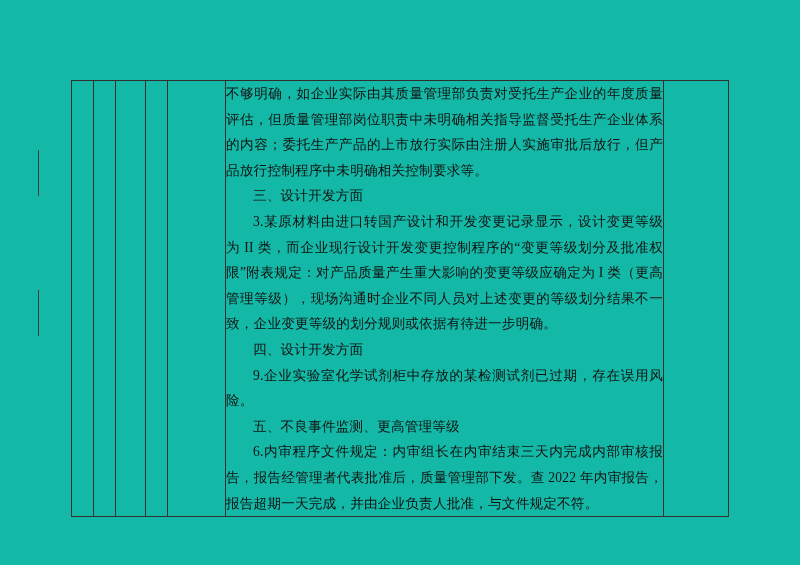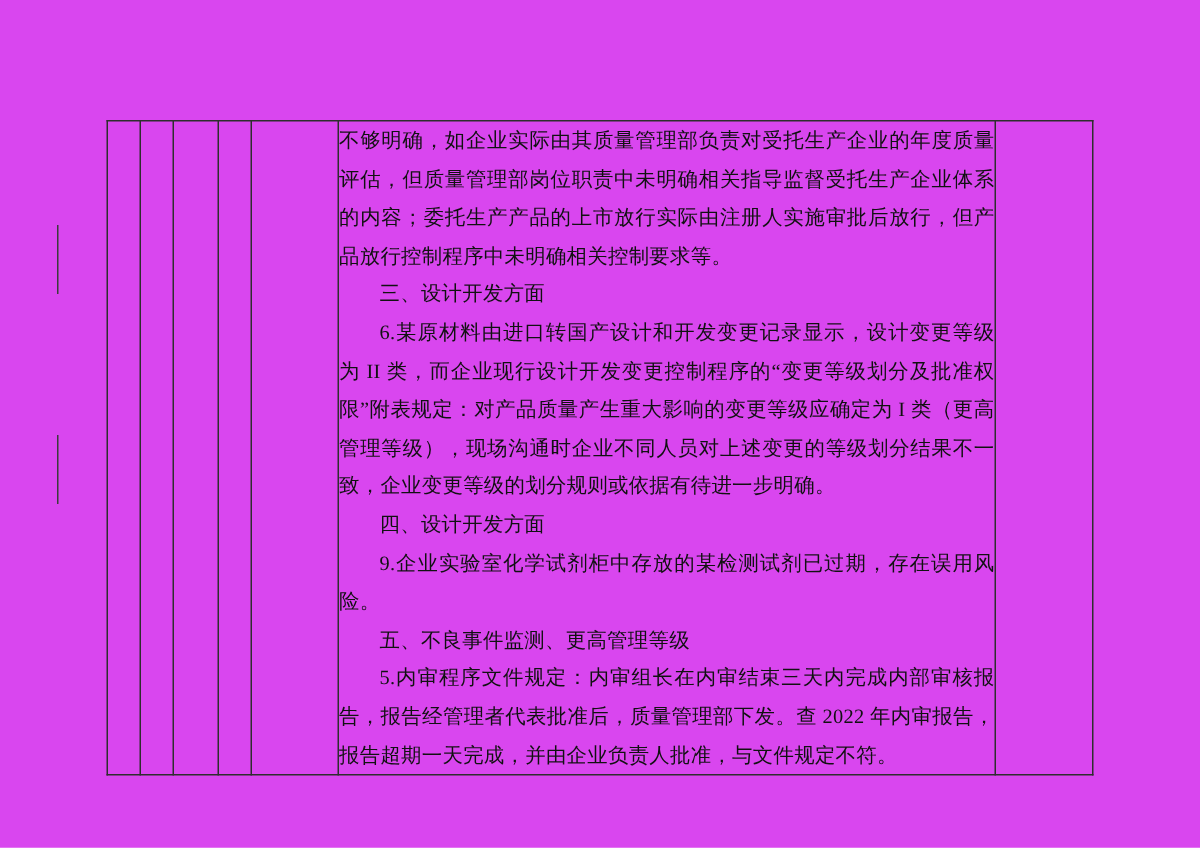--- a/index.html
+++ b/index.html
@@ -10,21 +10,21 @@
     width: 800px;
     height: 565px;
     background: #ffffff;
     font-family: "Liberation Serif", "DejaVu Serif", serif;
     overflow: hidden;
   }
   .page {
     position: relative;
     width: 800px;
     height: 565px;
-    background: #d946ef;
+    background: #14b8a6;
   }
   
   .margin-tick {
     position: absolute;
     width: 1px;
     background: #3b3b3b;
   }
   .tick-top {
     left: 38px;
     top: 150px;
@@ -100,24 +100,24 @@
     <tbody>
       <tr>
         <td class="cell-empty"></td>
         <td class="cell-empty"></td>
         <td class="cell-empty"></td>
         <td class="cell-empty"></td>
         <td class="cell-empty"></td>
         <td class="content-cell">
           <p class="para first">不够明确，如企业实际由其质量管理部负责对受托生产企业的年度质量评估，但质量管理部岗位职责中未明确相关指导监督受托生产企业体系的内容；委托生产产品的上市放行实际由注册人实施审批后放行，但产品放行控制程序中未明确相关控制要求等。</p>
           <p class="para indent">三、设计开发方面</p>
-          <p class="para indent">6.某原材料由进口转国产设计和开发变更记录显示，设计变更等级为 II 类，而企业现行设计开发变更控制程序的“变更等级划分及批准权限”附表规定：对产品质量产生重大影响的变更等级应确定为 I 类（更高管理等级），现场沟通时企业不同人员对上述变更的等级划分结果不一致，企业变更等级的划分规则或依据有待进一步明确。</p>
+          <p class="para indent">3.某原材料由进口转国产设计和开发变更记录显示，设计变更等级为 II 类，而企业现行设计开发变更控制程序的“变更等级划分及批准权限”附表规定：对产品质量产生重大影响的变更等级应确定为 I 类（更高管理等级），现场沟通时企业不同人员对上述变更的等级划分结果不一致，企业变更等级的划分规则或依据有待进一步明确。</p>
           <p class="para indent">四、设计开发方面</p>
           <p class="para indent">9.企业实验室化学试剂柜中存放的某检测试剂已过期，存在误用风险。</p>
           <p class="para indent">五、不良事件监测、更高管理等级</p>
-          <p class="para indent">5.内审程序文件规定：内审组长在内审结束三天内完成内部审核报告，报告经管理者代表批准后，质量管理部下发。查 2022 年内审报告，报告超期一天完成，并由企业负责人批准，与文件规定不符。</p>
+          <p class="para indent">6.内审程序文件规定：内审组长在内审结束三天内完成内部审核报告，报告经管理者代表批准后，质量管理部下发。查 2022 年内审报告，报告超期一天完成，并由企业负责人批准，与文件规定不符。</p>
         </td>
         <td class="cell-empty"></td>
       </tr>
     </tbody>
   </table>
 
 </div>
 
 </body></html>

